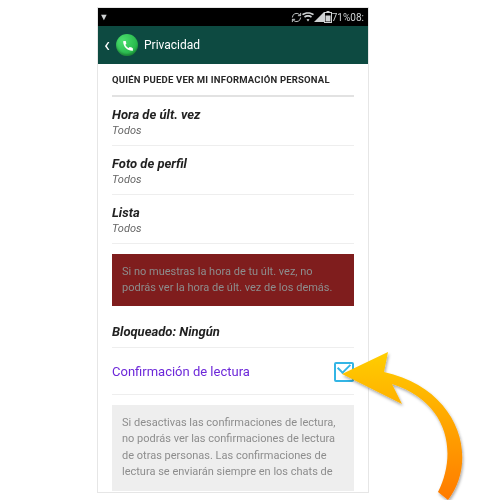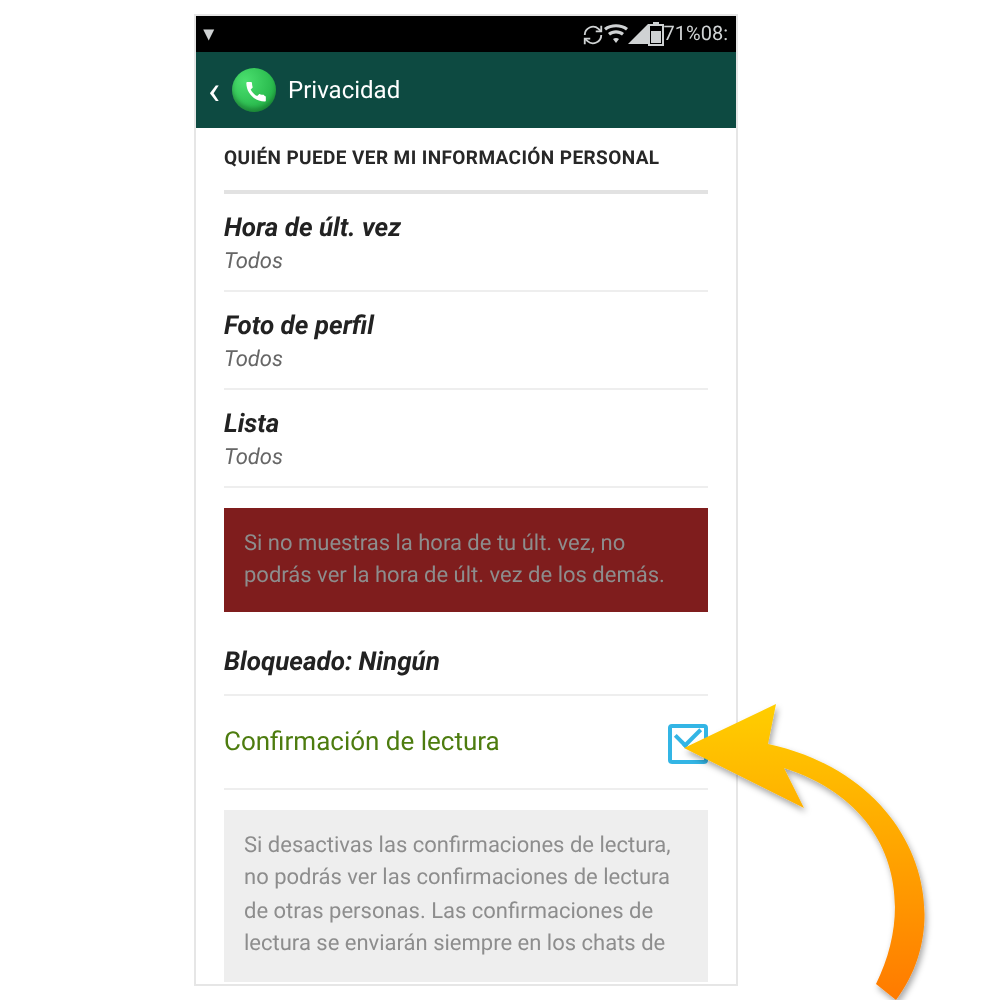--- a/index.html
+++ b/index.html
@@ -16,21 +16,21 @@
   .logo svg{width:13px;height:13px;}
   .htitle{font-size:12px;}
   
   .content{padding:0 14px 0 14px;}
   .sechdr{font-size:9.5px;font-weight:700;color:#272727;letter-spacing:.2px;padding:10px 0 10px;border-bottom:2px solid #e2e2e2;}
   .row{padding:10px 0 8px;border-bottom:1px solid #eee;font-style:italic;}
   .row .title{font-size:13px;font-weight:700;color:#222;}
   .row .sub{font-size:11px;color:#666;margin-top:2px;}
   .infobox{margin:10px 0 8px;background:#7f1d1d;color:#8d8d8d;font-size:11px;line-height:1.45;padding:10px 10px;}
   .row-chk{display:flex;align-items:center;justify-content:space-between;padding:14px 0 12px;border-bottom:1px solid #eee;}
-  .row-chk .title{font-size:13px;font-weight:400;color:#4d7c0f;}
+  .row-chk .title{font-size:13px;font-weight:400;color:#6d28d9;}
   .chk{width:16px;height:16px;border:2px solid #33b5e5;background:#fff;position:relative;border-radius:2px;}
   .chk::after{content:"";position:absolute;left:2px;top:-1px;width:10px;height:6px;border-left:2px solid #33b5e5;border-bottom:2px solid #33b5e5;transform:rotate(-45deg);}
   .infobox2{margin-top:10px;background:#eeeeee;color:#8d8d8d;font-size:11px;line-height:1.5;padding:10px 10px;}
   
   .arrow{position:absolute;left:330px;top:350px;width:140px;height:150px;pointer-events:none;}
 </style>
 </head>
 <body>
 <div class="stage">
 

